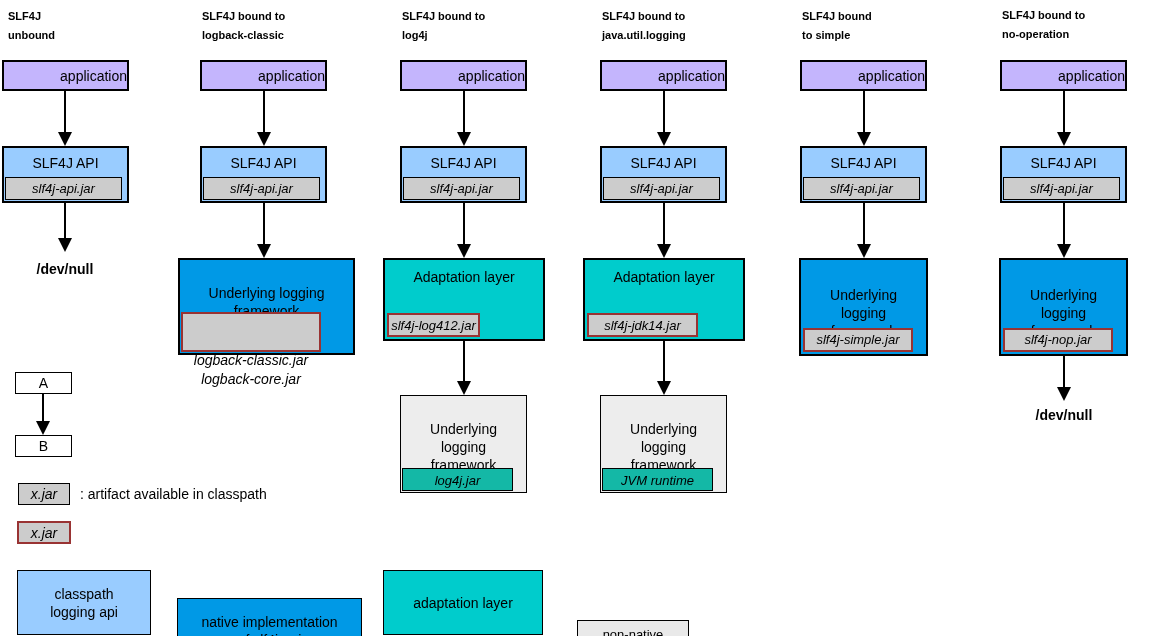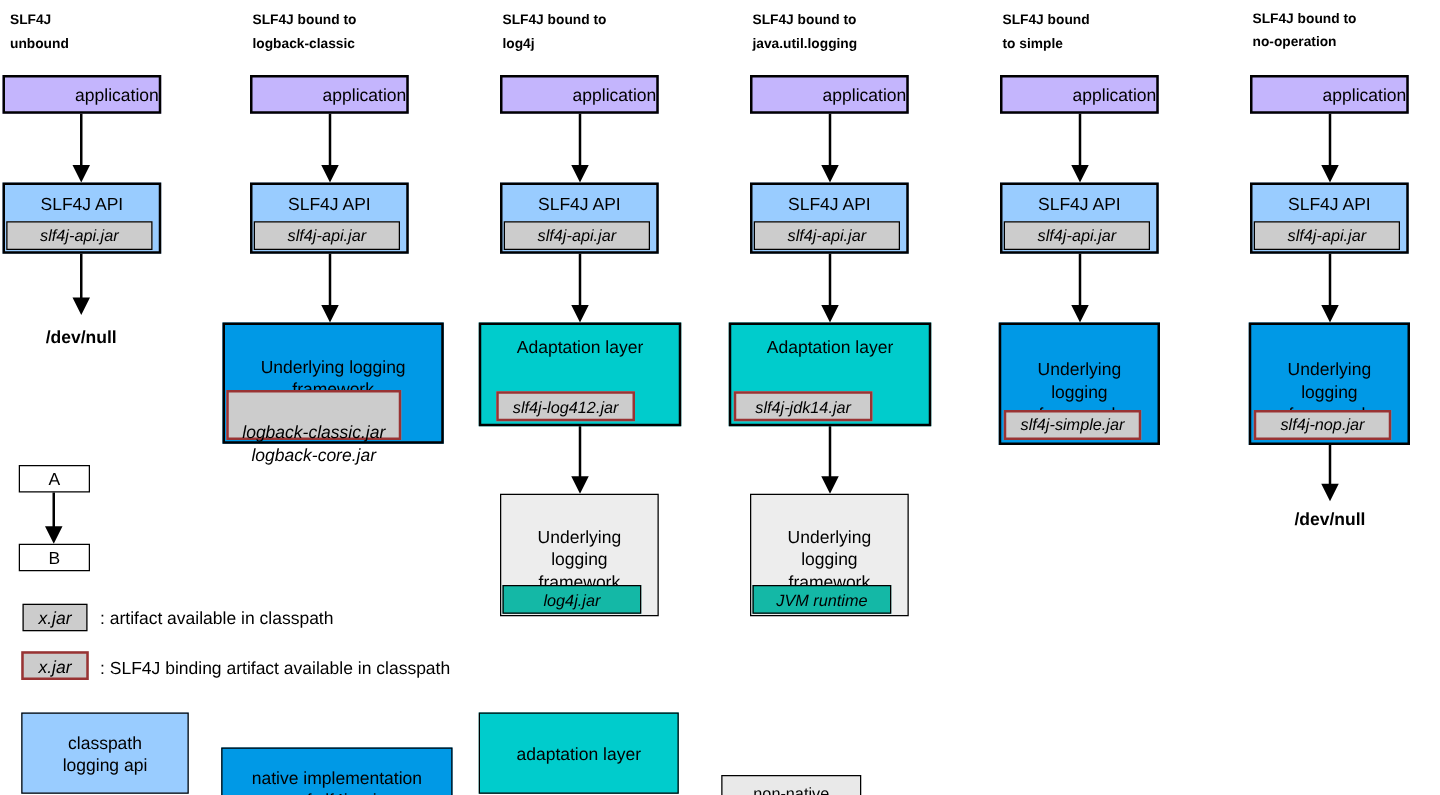--- a/index.html
+++ b/index.html
@@ -13,21 +13,21 @@
   .app-box{background:#c4b5fd;display:flex;align-items:center;justify-content:flex-end;font-size:14px;}
   .api-box{background:#99CCFF;font-size:14px;padding-top:7px;}
   .blue-box{background:#0099E6;font-size:14px;padding-top:6px;line-height:18px;white-space:pre-line;}
   .teal-box{background:#00CCCC;font-size:14px;padding-top:9px;}
   .gray-box{background:#EDEDED;border-width:1px;font-size:14px;padding-top:6px;line-height:18px;white-space:pre-line;}
   .jar{
     background:#CCCCCC;border:1px solid #000;font-style:italic;font-size:13px;
     display:flex;align-items:center;justify-content:center;text-align:center;box-sizing:border-box;
   }
   .jar-binding{border:2px solid #993333;}
-  .jar-2line{font-size:14px;line-height:19px;white-space:pre-line;display:block;padding-top:3px;font-style:italic;}
+  .jar-2line{font-size:14px;line-height:19px;white-space:pre-line;display:block;padding-top:18px;font-style:italic;}
   .jar-dark{background:#14b8a6;align-items:flex-end;}
   .arrow-shaft{position:absolute;width:2px;background:#000;}
   .arrow-head{position:absolute;width:0;height:0;border-left:7px solid transparent;border-right:7px solid transparent;border-top:14px solid #000;}
   .devnull{font-size:14px;font-weight:bold;text-align:center;}
   .legend-ab{background:#fff;border:1px solid #000;display:flex;align-items:center;justify-content:center;font-size:14px;}
   .legend-caption{font-size:13px;line-height:15px;white-space:pre-line;}
   .legend-caption-lg{font-size:14px;}
   .key-box{border:1px solid #000;display:flex;align-items:center;justify-content:center;text-align:center;font-size:14px;line-height:18px;white-space:pre-line;}
 </style>
 </head>
@@ -98,21 +98,21 @@
     <div class="jar abs" style="left:1px;bottom:1px;width:117px;height:23px;">
       <span>slf4j-api.jar</span>
     </div>
   </div>
   <div>
     <div class="arrow-shaft" style="left:463px;top:203px;height:42px;"></div>
     <div class="arrow-head" style="left:457px;top:244px;"></div>
   </div>
   <div class="abs box teal-box" style="left:383px;top:258px;width:162px;height:83px;">
     <span>Adaptation layer</span>
-    <div class="jar jar-binding abs" style="left:12px;bottom:2px;width:111px;height:24px;font-style:italic;">
+    <div class="jar jar-binding abs" style="left:2px;bottom:2px;width:93px;height:24px;font-style:italic;">
       <span>slf4j-log412.jar</span>
     </div>
   </div>
   <div>
     <div class="arrow-shaft" style="left:463px;top:341px;height:41px;"></div>
     <div class="arrow-head" style="left:457px;top:381px;"></div>
   </div>
   <div class="abs box gray-box" style="left:400px;top:395px;width:127px;height:98px;">
     <span>Underlying
 logging
@@ -233,21 +233,20 @@
   </div>
 
   <div class="jar abs" style="left:18px;top:483px;width:52px;height:22px;font-size:14px;">
     <span>x.jar</span>
   </div>
   <div class="abs legend-caption legend-caption-lg" style="left:80px;top:487px;">: artifact available in classpath</div>
 
   <div class="jar jar-binding abs" style="left:17px;top:521px;width:54px;height:23px;font-size:14px;">
     <span>x.jar</span>
   </div>
-  <div class="abs legend-caption legend-caption-lg" style="left:80px;top:527px;">: SLF4J binding artifact available in classpath</div>
 
   <div class="abs key-box" style="left:17px;top:570px;width:134px;height:65px;background:#99CCFF;">
     <span>classpath
 logging api</span>
   </div>
   <div class="abs key-box" style="left:177px;top:598px;width:185px;height:65px;background:#0099E6;">
     <span>native implementation
 of slf4j-api</span>
   </div>
   <div class="abs key-box" style="left:383px;top:570px;width:160px;height:65px;background:#00CCCC;">

